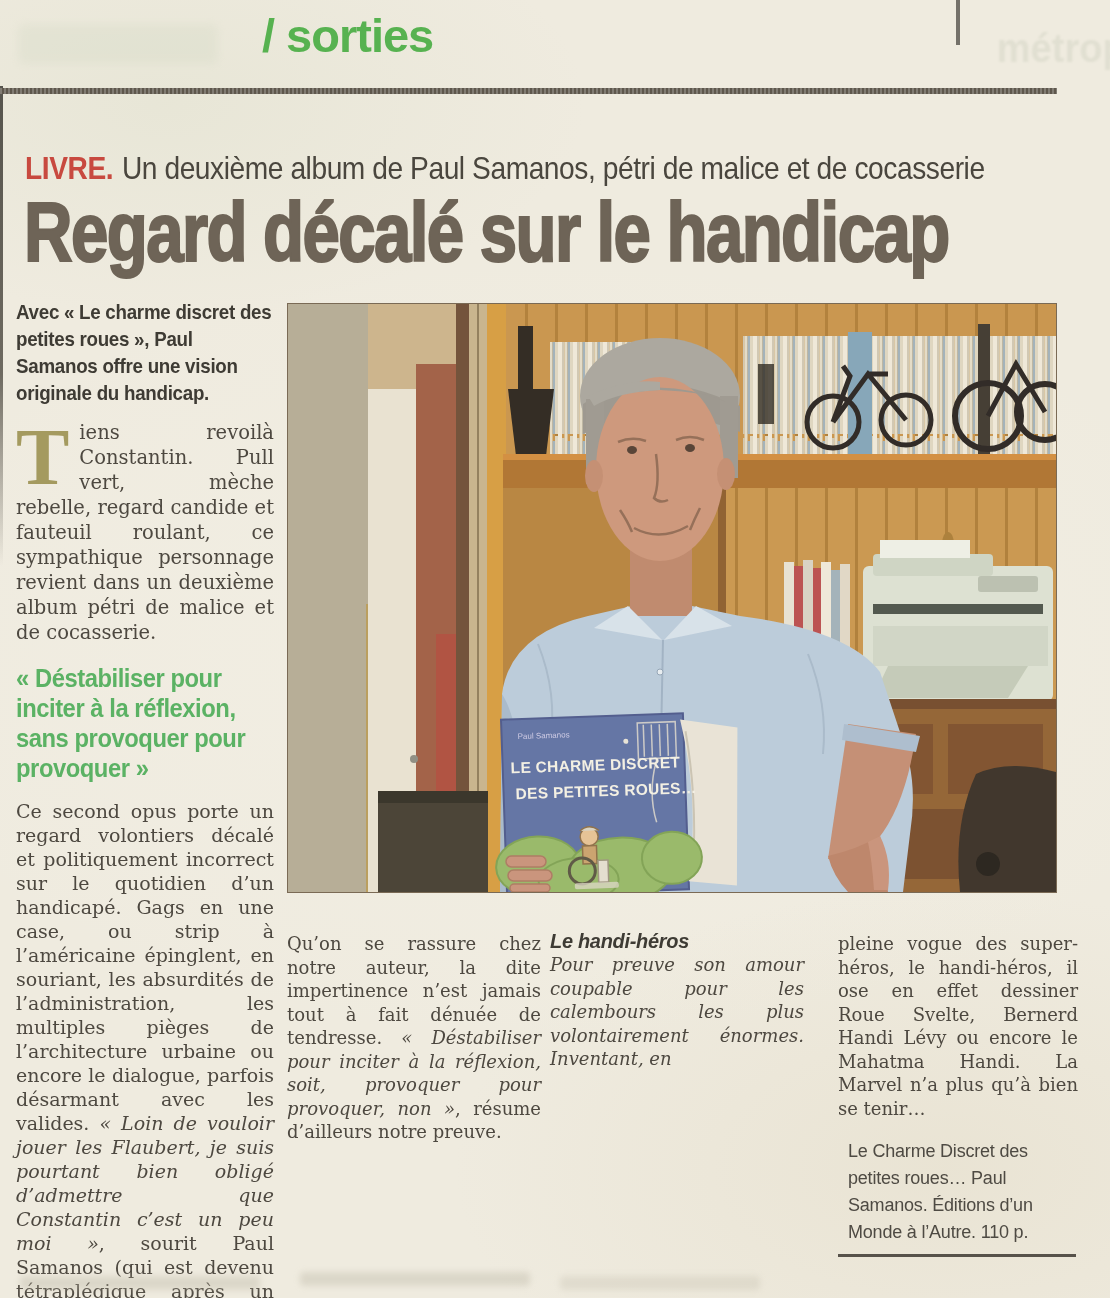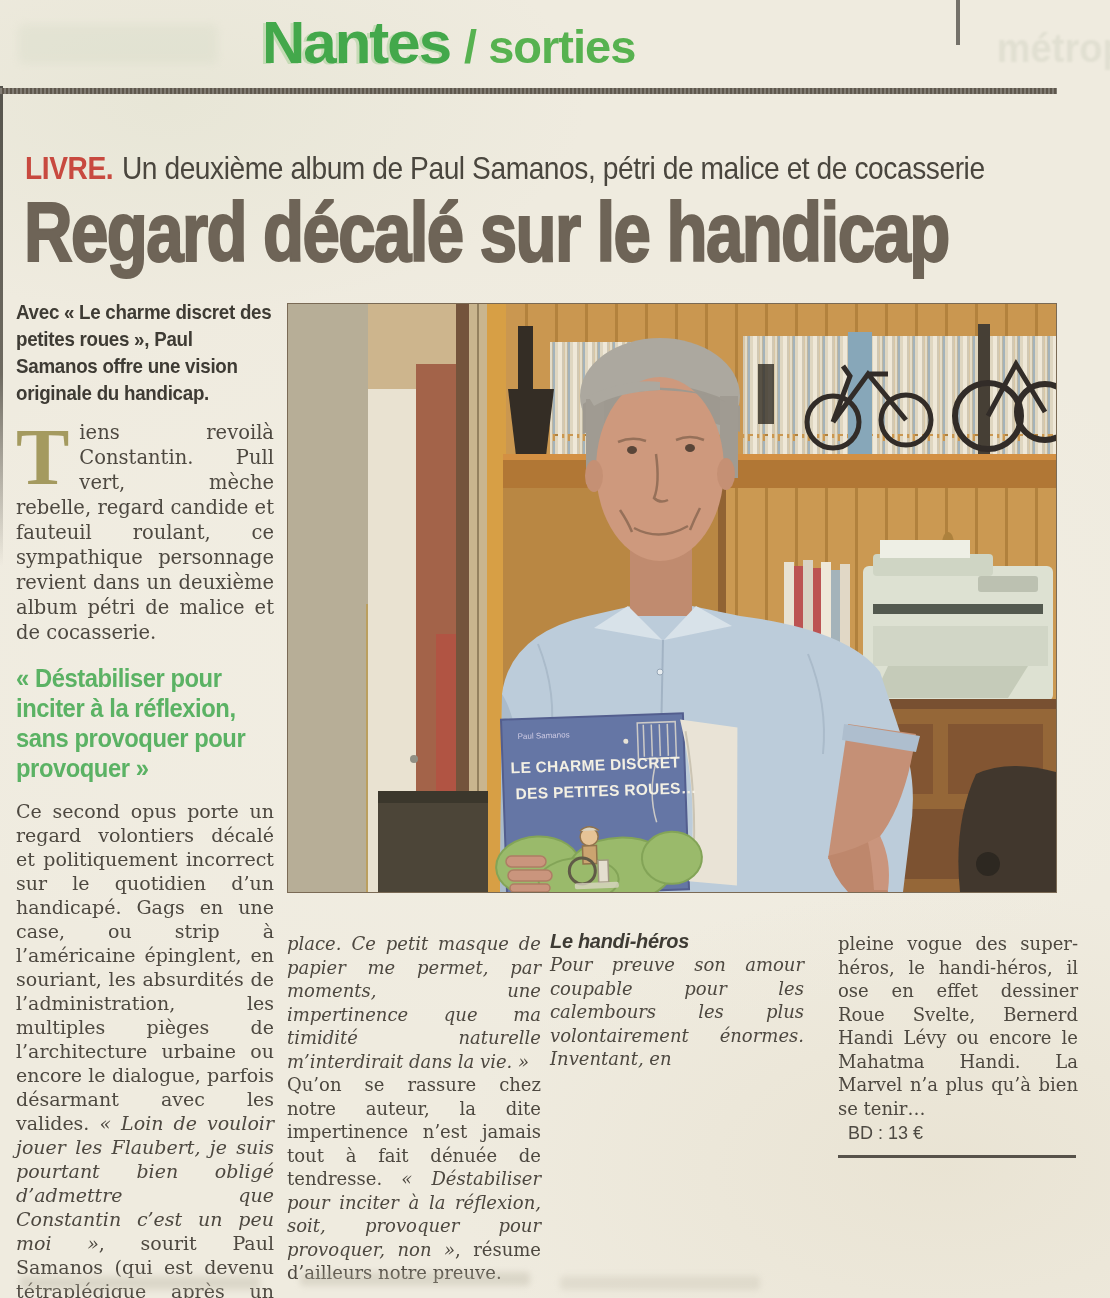--- a/index.html
+++ b/index.html
@@ -62,21 +62,20 @@
 <body>
 
 <div class="page">
 
   <div class="abs ghost-left"></div>
   <div class="abs ghost-right">métropole</div>
   <div class="abs tick"></div>
   <div class="abs left-edge"></div>
 
   <div class="abs masthead">
-    <span class="city">Nantes</span>
     <span class="rest">/ sorties</span>
   </div>
   <div class="abs top-rule"></div>
 
   <div class="abs kicker">
     <span class="label">LIVRE.</span><span class="rest">Un deuxième album de Paul Samanos, pétri de malice et de cocasserie</span>
   </div>
 
   <h1 class="abs headline">Regard décalé sur le handicap</h1>
 
@@ -270,32 +269,31 @@
         <rect x="220" y="566" width="44" height="11" rx="5.5"></rect>
         <rect x="222" y="580" width="40" height="8" rx="4"></rect>
       </g>
 
       <rect x="0" y="0" width="768" height="588" fill="#ebdcc8" opacity=".07"></rect>
     </svg>
   </figure>
 
 
   <div class="abs col col2">
-    <p><span class="it">place. Ce petit masque de papier me permet, par moments, une impertinence que ma timidité naturelle m’interdirait dans la vie. »</span></p>
     <p><span>Qu’on se rassure chez notre auteur, la dite impertinence n’est jamais tout à fait dénuée de tendresse. </span><span class="it">« Déstabiliser pour inciter à la réflexion, soit, provoquer pour provoquer, non »</span><span>, résume d’ailleurs notre preuve.</span></p>
   </div>
 
   <div class="abs col col3">
     <p class="subhead-dark">Le handi-héros</p>
     <p>Pour preuve son amour coupable pour les calembours les plus volontairement énormes. Inventant, en</p>
   </div>
 
   <div class="abs col col4">
     <p>pleine vogue des super-héros, le handi-héros, il ose en effet dessiner Roue Svelte, Bernerd Handi Lévy ou encore le Mahatma Handi. La Marvel n’a plus qu’à bien se tenir…</p>
-    <p class="price">BD : 13 €</p>
+    <p class="bookref">Le Charme Discret des petites roues… Paul Samanos. Éditions d’un Monde à l’Autre. 110 p.</p>
     <div class="end-rule"></div>
   </div>
 
   <div class="abs ghost-bar" style="left:20px;top:1276px;width:240px;"></div>
   <div class="abs ghost-bar" style="left:300px;top:1272px;width:230px;"></div>
   <div class="abs ghost-bar" style="left:560px;top:1276px;width:200px;opacity:.25;"></div>
 
 </div>
 
 </body></html>

